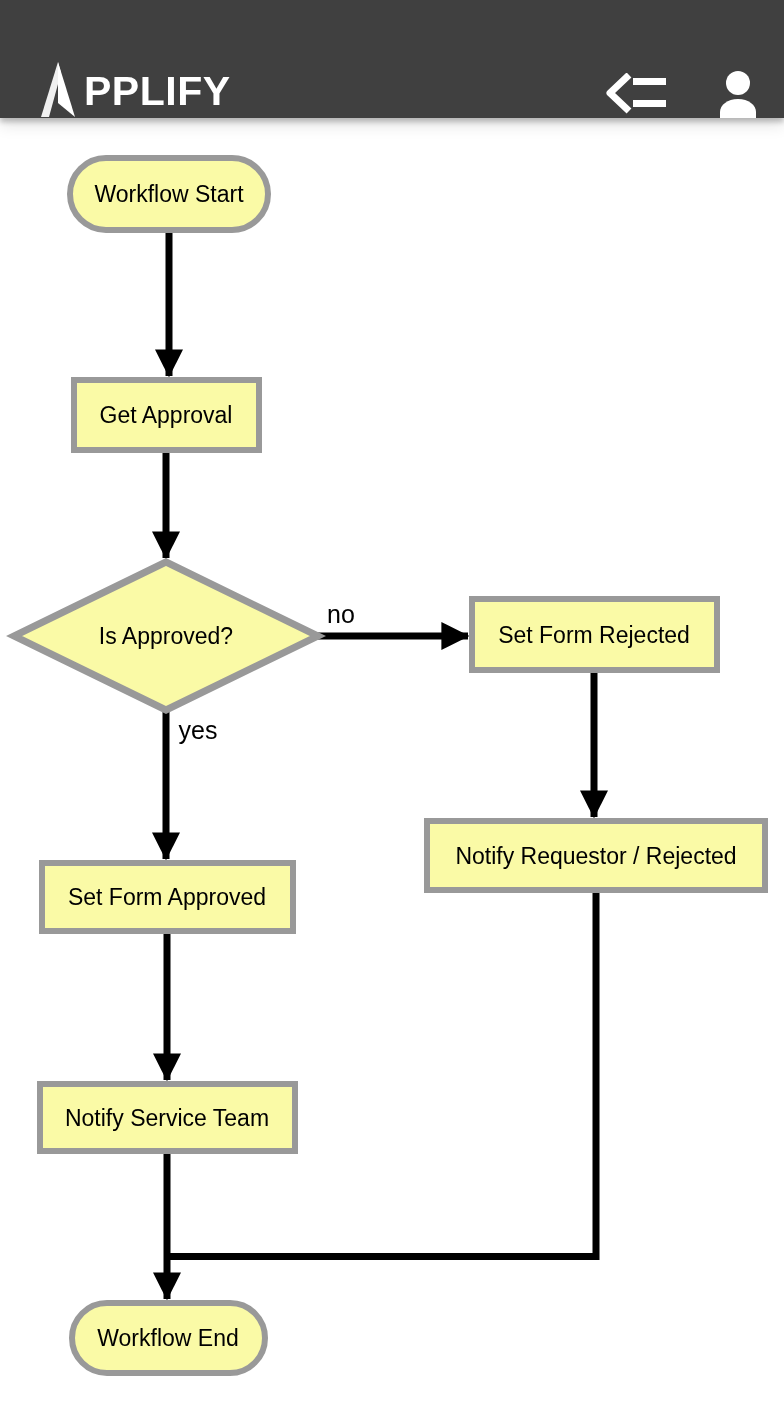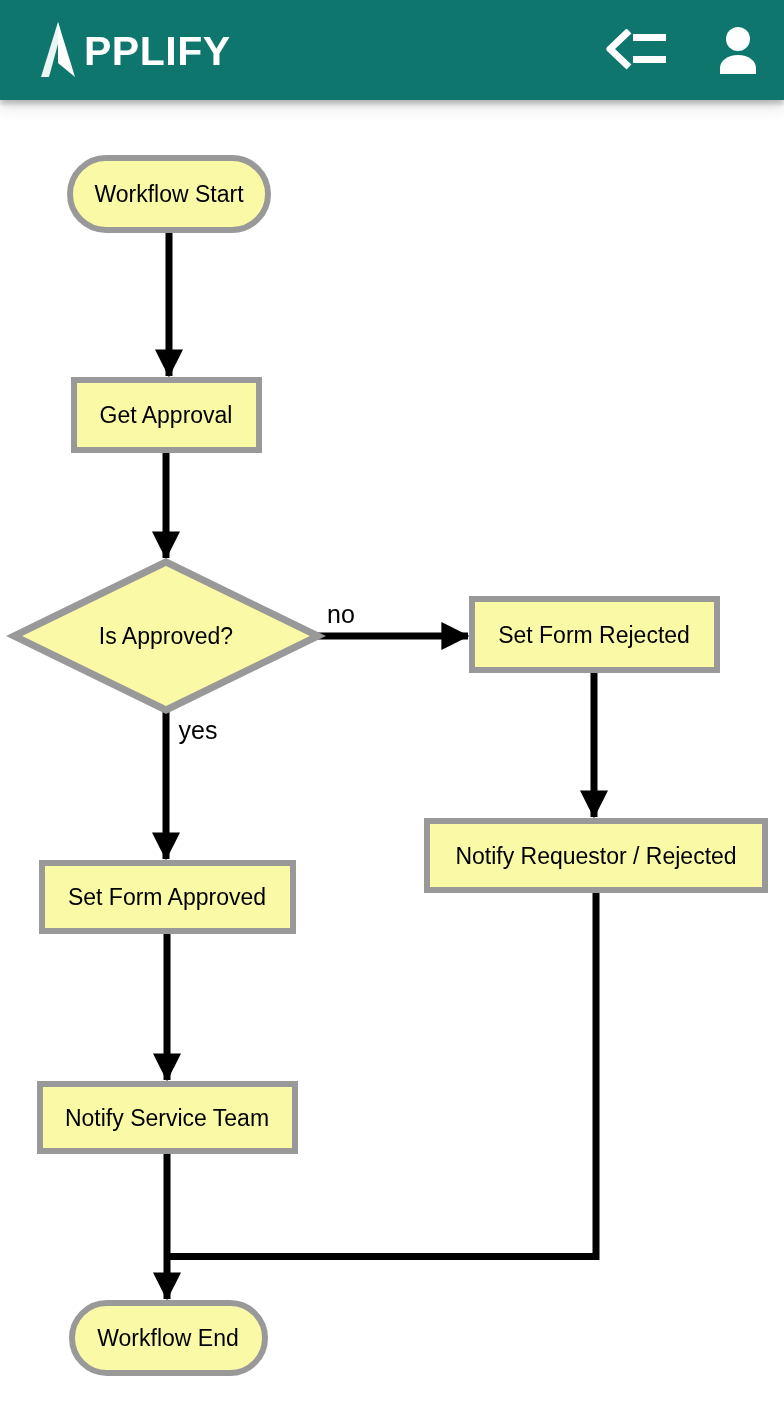--- a/index.html
+++ b/index.html
@@ -15,24 +15,24 @@
     width: 784px;
     height: 1401px;
     position: relative;
     background: #ffffff;
   }
   
   .appbar {
     position: absolute;
     top: 0; left: 0;
     width: 784px;
-    height: 100px;
-    background: #0f766e;
-    display: flex;
-    align-items: center;
+    height: 118px;
+    background: #404040;
+    display: flex;
+    align-items: flex-end;
     justify-content: space-between;
     padding: 0 26px 0 40px;
     box-sizing: border-box;
     box-shadow: 0 4px 5px rgba(0,0,0,0.22), 0 8px 14px rgba(0,0,0,0.10);
     z-index: 2;
   }
   .brand {
     display: flex;
     align-items: center;
     gap: 8px;

